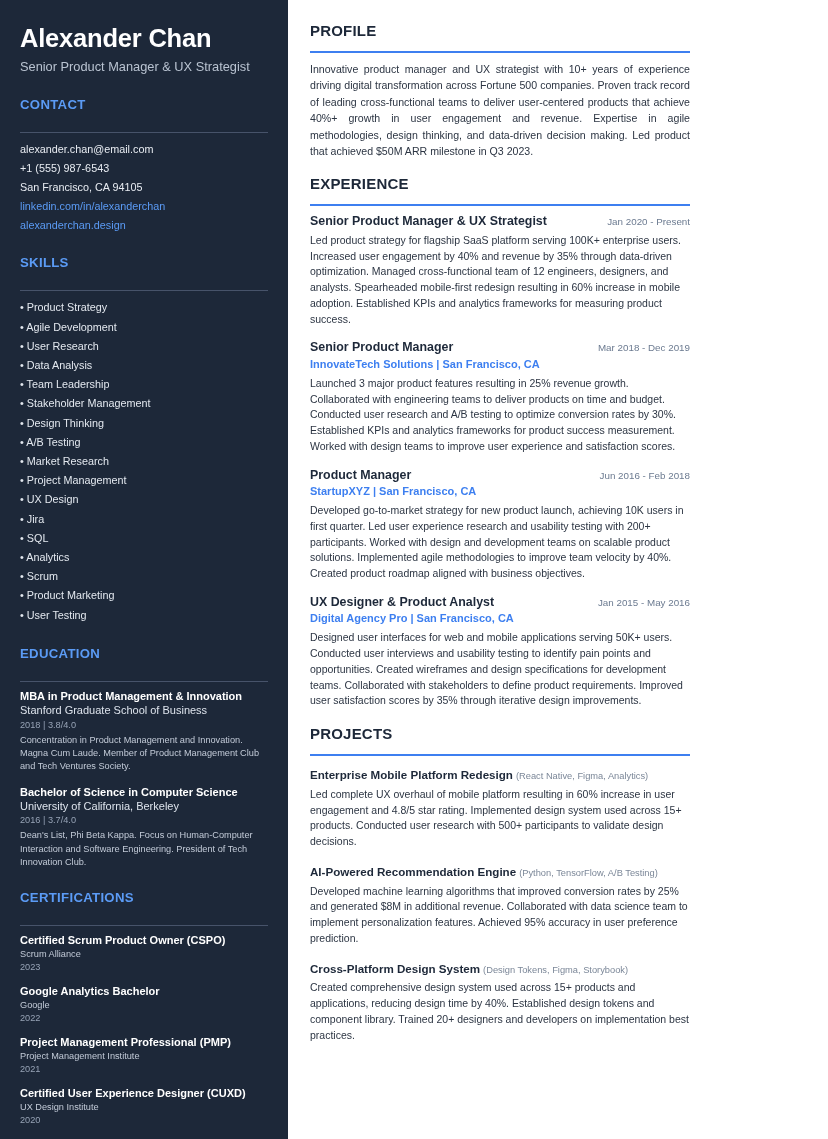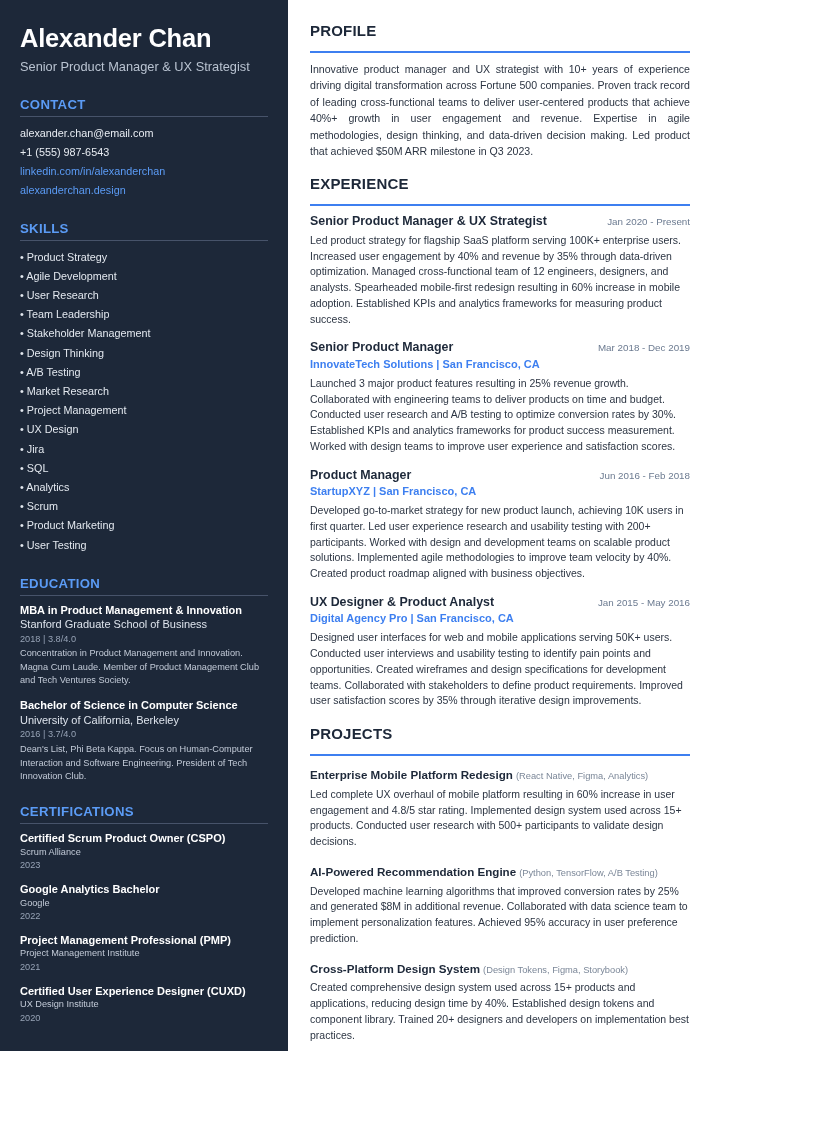--- a/index.html
+++ b/index.html
@@ -45,21 +45,21 @@
     line-height: 1.3;
   }
 
   .sb-section { margin-top: 21px; }
 
   .sb-heading {
     font-size: 13.2px;
     font-weight: bold;
     color: #5b9bf5;
     letter-spacing: 0.3px;
-    padding-bottom: 4px;
+    padding-bottom: 20px;
     border-bottom: 1px solid #47536a;
     margin-bottom: 7px;
   }
 
   .contact-line {
     font-size: 10.8px;
     color: #e8ecf2;
     line-height: 1.75;
   }
   .contact-line.link { color: #5b9bf5; }
@@ -204,31 +204,33 @@
   <aside class="sidebar">
 
     <div class="name">Alexander Chan</div>
     <div class="job-title">Senior Product Manager &amp; UX Strategist</div>
 
     <section class="sb-section">
       <div class="sb-heading">CONTACT</div>
       <div>
         <div class="contact-line">alexander.chan@email.com</div>
         <div class="contact-line">+1 (555) 987-6543</div>
+        <div class="contact-line">San Francisco, CA 94105</div>
         <div class="contact-line link">linkedin.com/in/alexanderchan</div>
         <div class="contact-line link">alexanderchan.design</div>
       </div>
     </section>
 
     <section class="sb-section">
       <div class="sb-heading">SKILLS</div>
       <div>
         <div class="skill-item">• Product Strategy</div>
         <div class="skill-item">• Agile Development</div>
         <div class="skill-item">• User Research</div>
+        <div class="skill-item">• Data Analysis</div>
         <div class="skill-item">• Team Leadership</div>
         <div class="skill-item">• Stakeholder Management</div>
         <div class="skill-item">• Design Thinking</div>
         <div class="skill-item">• A/B Testing</div>
         <div class="skill-item">• Market Research</div>
         <div class="skill-item">• Project Management</div>
         <div class="skill-item">• UX Design</div>
         <div class="skill-item">• Jira</div>
         <div class="skill-item">• SQL</div>
         <div class="skill-item">• Analytics</div>

